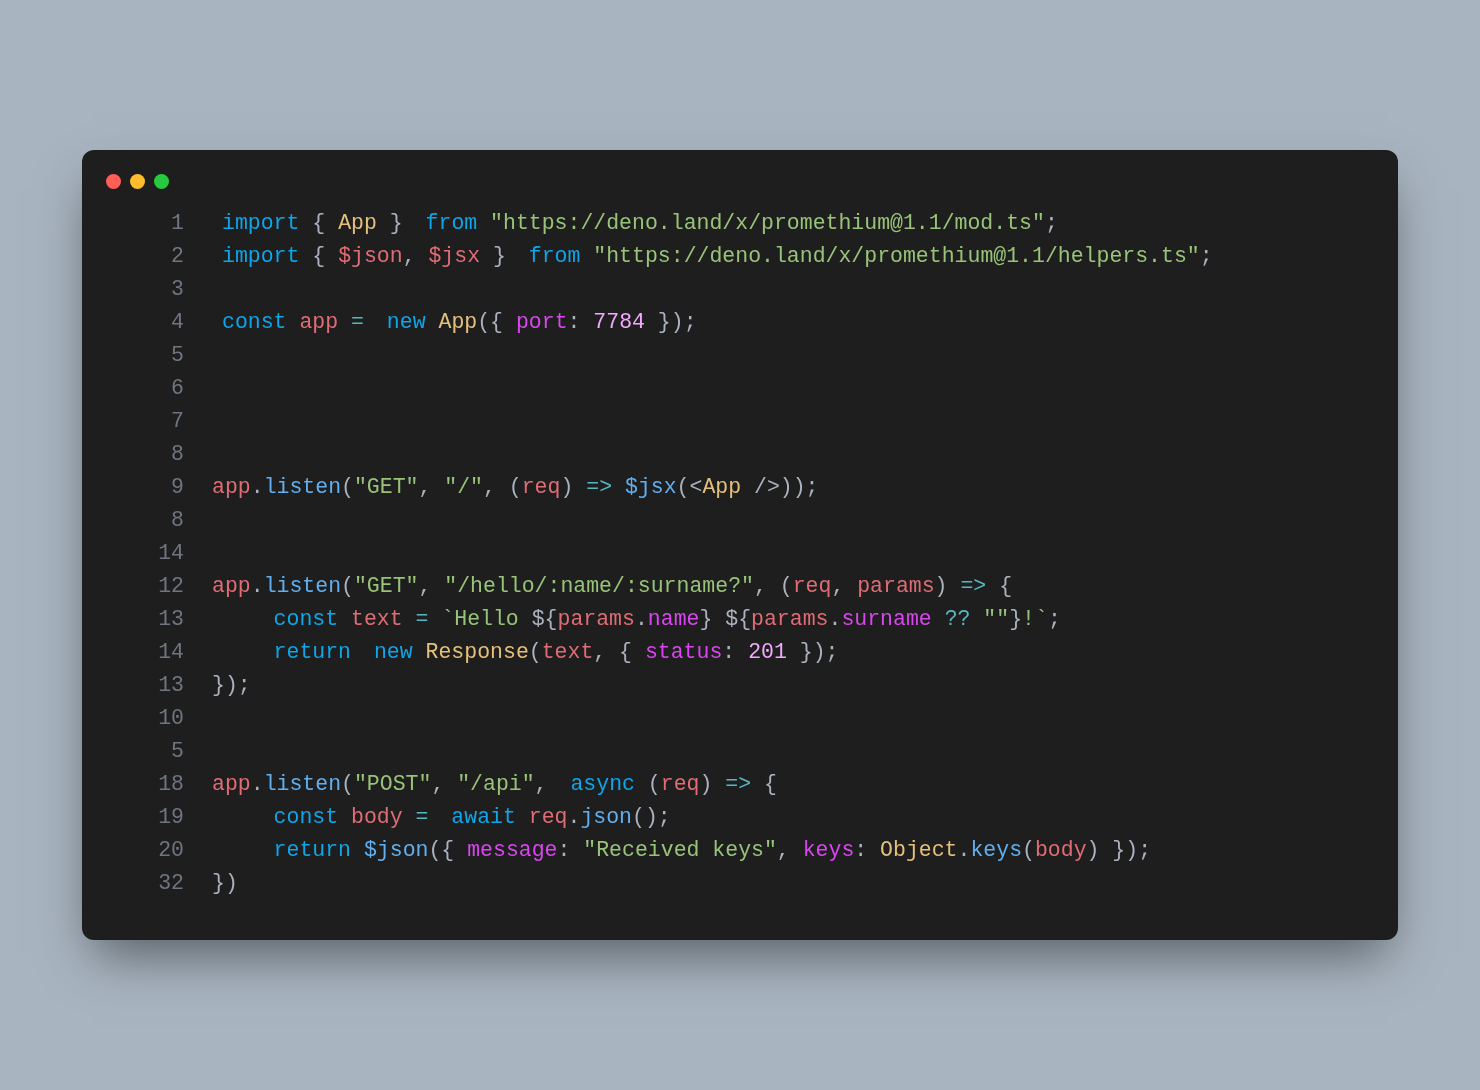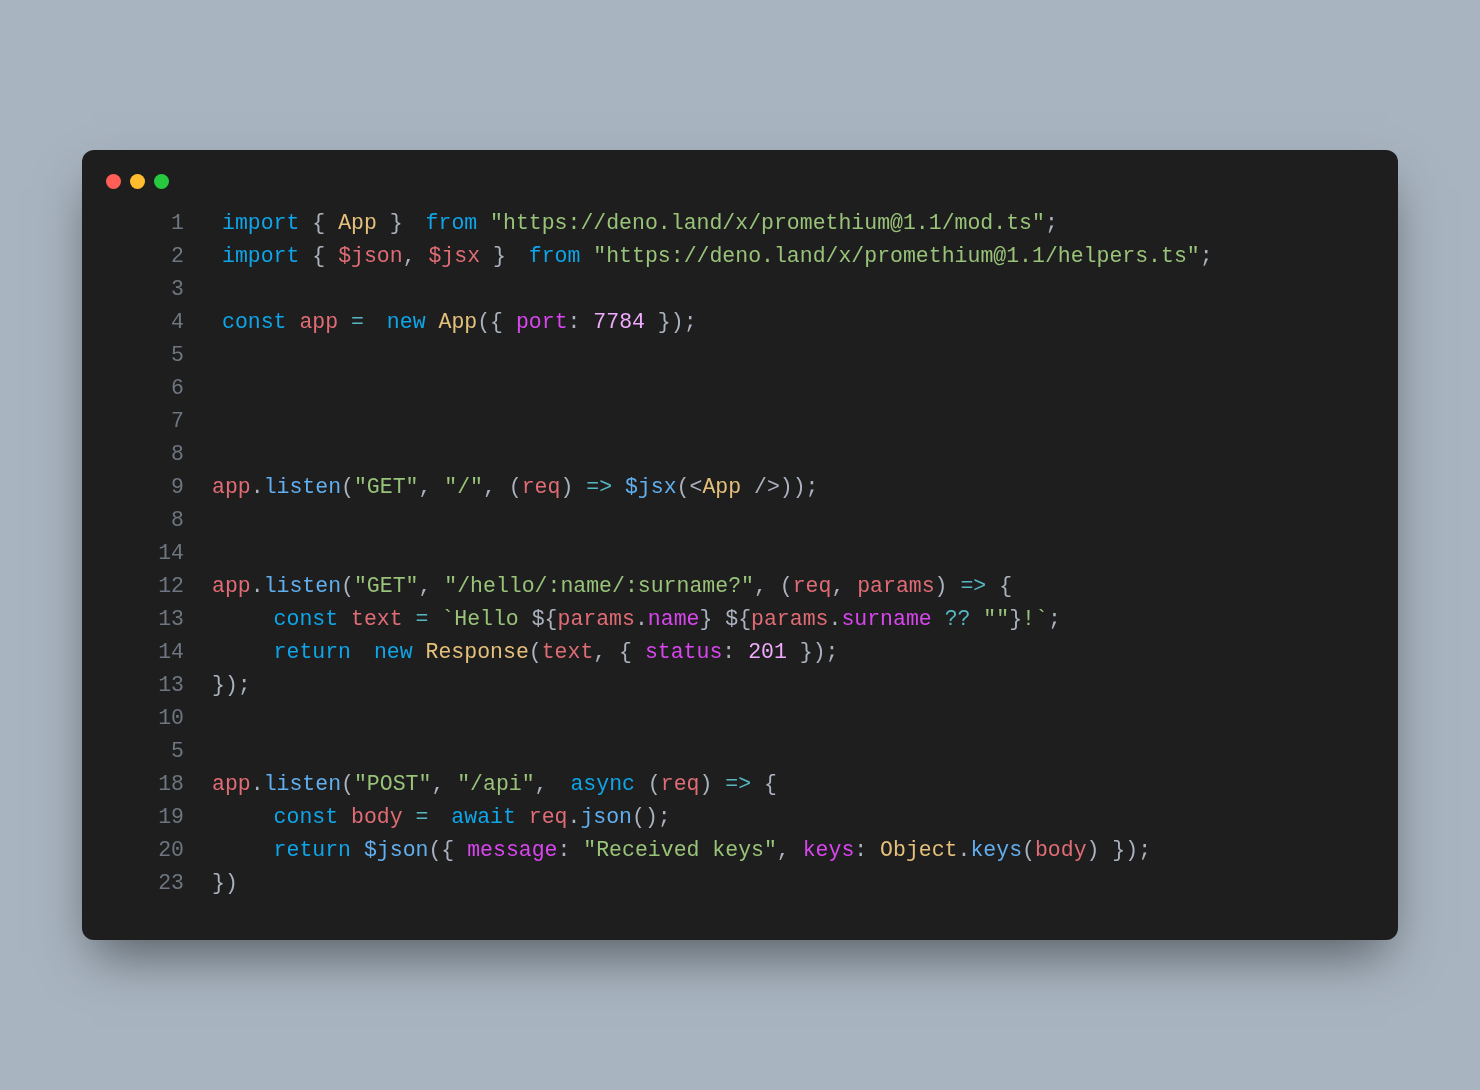--- a/index.html
+++ b/index.html
@@ -86,15 +86,15 @@
       <div class="line"><span class="gutter">14</span><span class="content"> </span></div>
       <div class="line"><span class="gutter">12</span><span class="content"><span class="var">app</span><span class="pn">.</span><span class="fn">listen</span><span class="pn">(</span><span class="str">"GET"</span><span class="pn">, </span><span class="str">"/hello/:name/:surname?"</span><span class="pn">, (</span><span class="var">req</span><span class="pn">, </span><span class="var">params</span><span class="pn">) </span><span class="op">=&gt;</span><span class="pn"> {</span></span></div>
       <div class="line"><span class="gutter">13</span><span class="content"><span class="pn">    </span><span class="kw">const</span><span class="pn"> </span><span class="var">text</span><span class="pn"> </span><span class="op">=</span><span class="pn"> </span><span class="str">`Hello </span><span class="pn">${</span><span class="var">params</span><span class="pn">.</span><span class="prop">name</span><span class="pn">}</span><span class="str"> </span><span class="pn">${</span><span class="var">params</span><span class="pn">.</span><span class="prop">surname</span><span class="pn"> </span><span class="op">??</span><span class="pn"> </span><span class="str">""</span><span class="pn">}</span><span class="str">!`</span><span class="pn">;</span></span></div>
       <div class="line"><span class="gutter">14</span><span class="content"><span class="pn">    </span><span class="kw">return</span><span class="pn"> </span><span class="kw">new</span><span class="pn"> </span><span class="glob">Response</span><span class="pn">(</span><span class="var">text</span><span class="pn">, { </span><span class="prop">status</span><span class="pn">: </span><span class="num">201</span><span class="pn"> });</span></span></div>
       <div class="line"><span class="gutter">13</span><span class="content"><span class="pn">});</span></span></div>
       <div class="line"><span class="gutter">10</span><span class="content"> </span></div>
       <div class="line"><span class="gutter">5</span><span class="content"> </span></div>
       <div class="line"><span class="gutter">18</span><span class="content"><span class="var">app</span><span class="pn">.</span><span class="fn">listen</span><span class="pn">(</span><span class="str">"POST"</span><span class="pn">, </span><span class="str">"/api"</span><span class="pn">, </span><span class="kw">async</span><span class="pn"> (</span><span class="var">req</span><span class="pn">) </span><span class="op">=&gt;</span><span class="pn"> {</span></span></div>
       <div class="line"><span class="gutter">19</span><span class="content"><span class="pn">    </span><span class="kw">const</span><span class="pn"> </span><span class="var">body</span><span class="pn"> </span><span class="op">=</span><span class="pn"> </span><span class="kw">await</span><span class="pn"> </span><span class="var">req</span><span class="pn">.</span><span class="fn">json</span><span class="pn">();</span></span></div>
       <div class="line"><span class="gutter">20</span><span class="content"><span class="pn">    </span><span class="kw">return</span><span class="pn"> </span><span class="fn">$json</span><span class="pn">({ </span><span class="prop">message</span><span class="pn">: </span><span class="str">"Received keys"</span><span class="pn">, </span><span class="prop">keys</span><span class="pn">: </span><span class="glob">Object</span><span class="pn">.</span><span class="fn">keys</span><span class="pn">(</span><span class="var">body</span><span class="pn">) });</span></span></div>
-      <div class="line"><span class="gutter">23</span><span class="content"><span class="pn">})</span></span></div>
+      <div class="line"><span class="gutter">32</span><span class="content"><span class="pn">})</span></span></div>
     </div>
 </div>
 
 </body></html>

